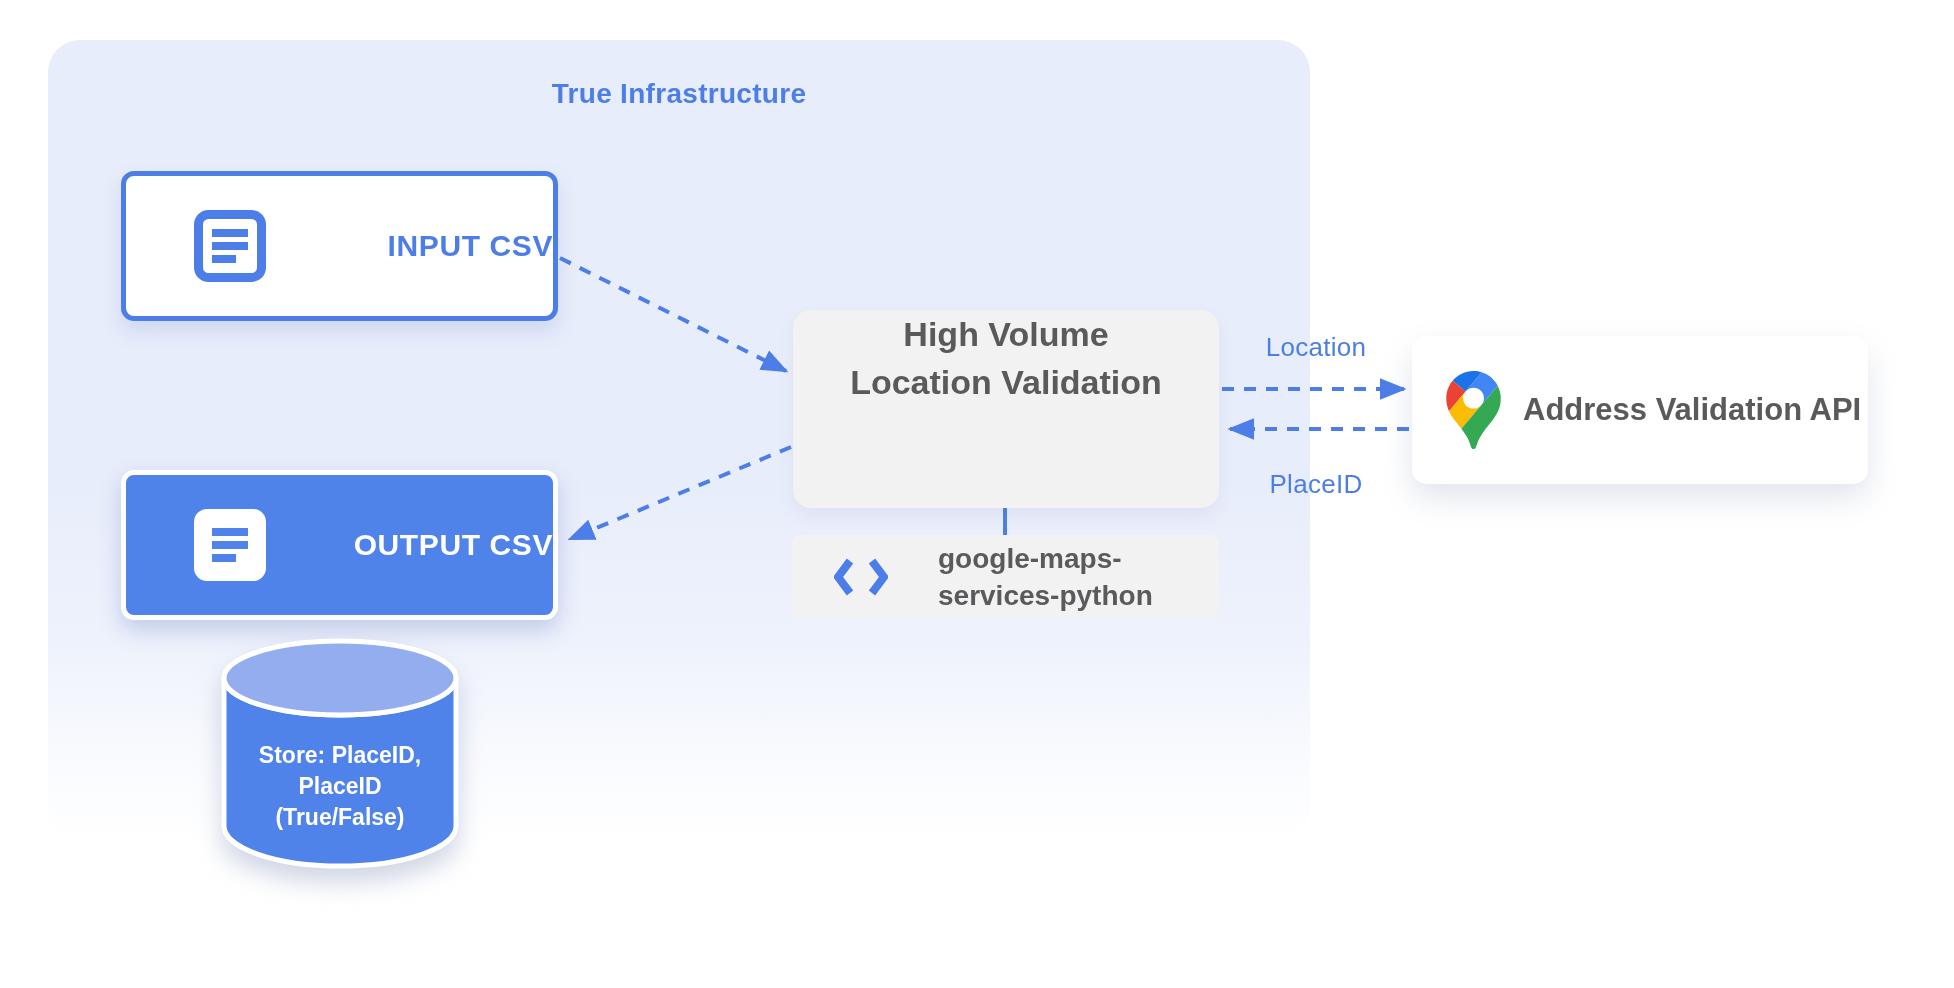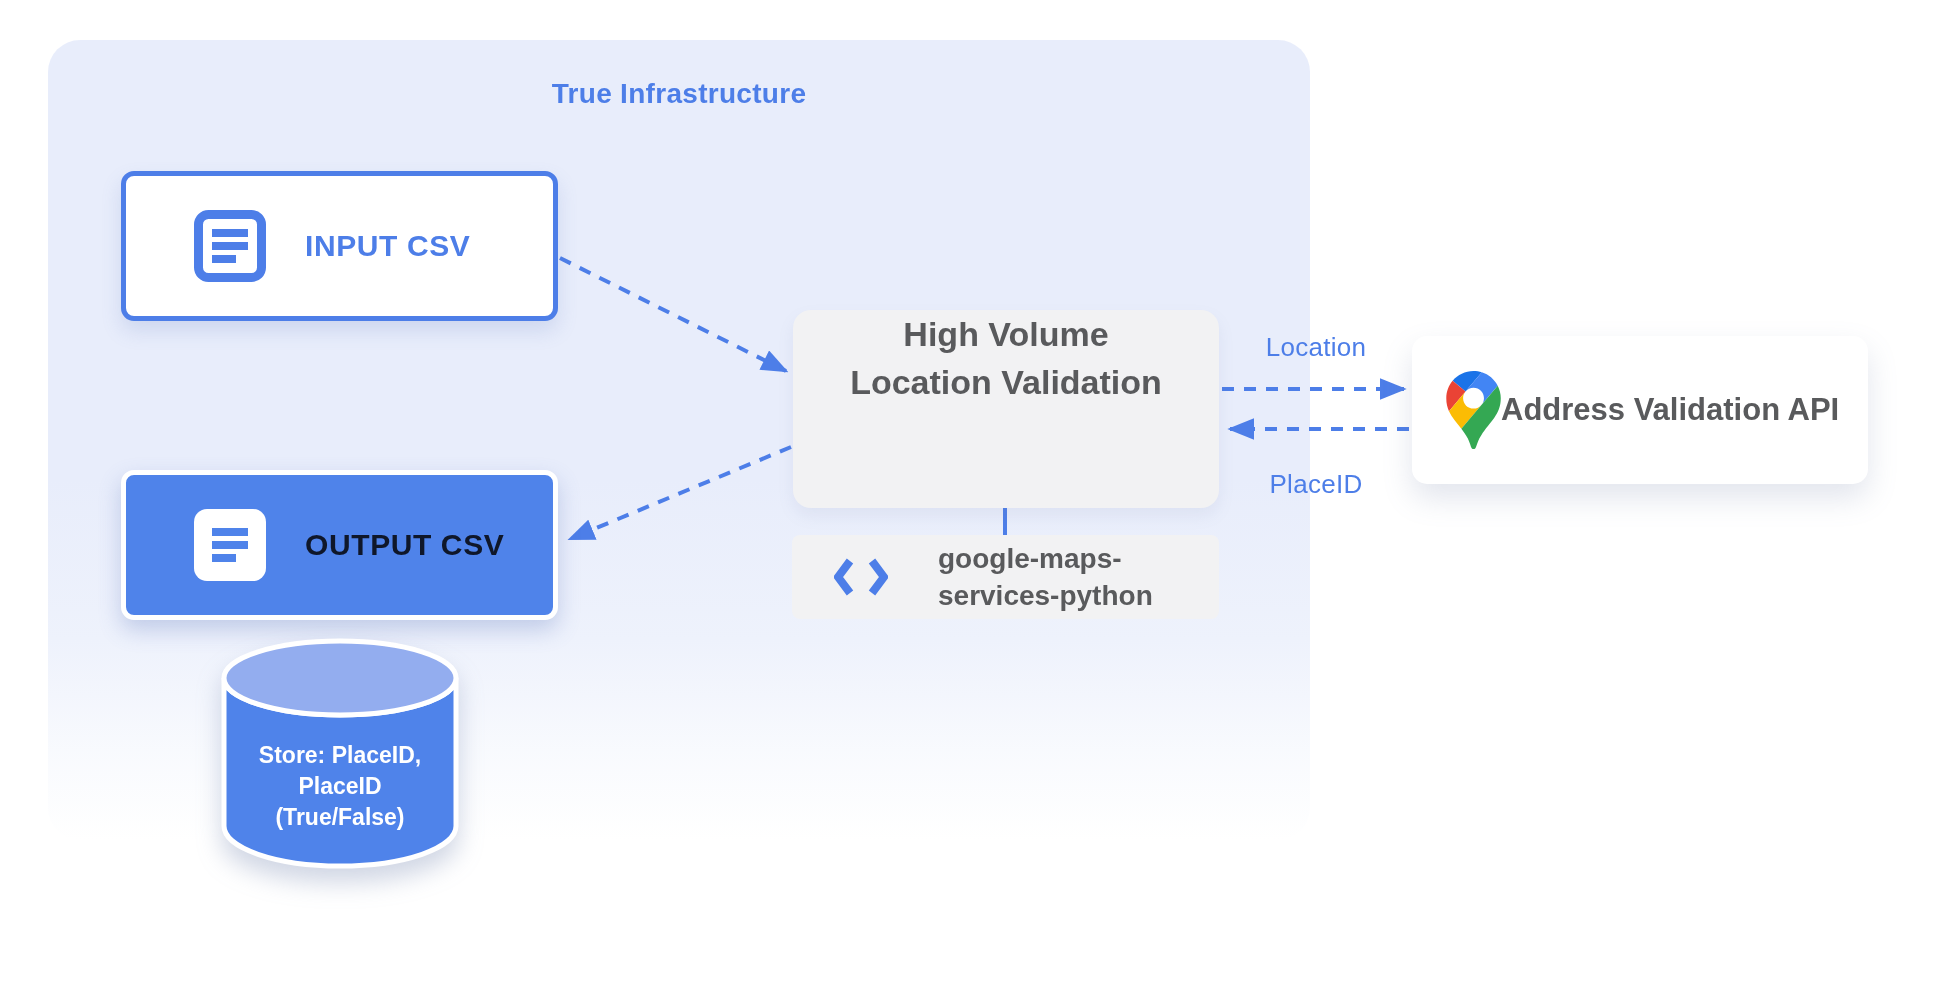--- a/index.html
+++ b/index.html
@@ -40,40 +40,41 @@
 
   
   .csv-node {
     position: absolute;
     width: 437px; height: 150px;
     border-radius: 13px;
     display: flex;
     align-items: center;
     padding-left: 68px;
     gap: 39px;
+    justify-content: space-between;
   }
   .csv-node .label {
     font-size: 30px;
     font-weight: bold;
     letter-spacing: 0.6px;
   }
   #input-csv {
     left: 121px; top: 171px;
     background: #ffffff;
     border: 5px solid var(--accent-blue, #4d7ee8);
     box-shadow: 0 10px 20px rgba(90, 115, 190, 0.18);
   }
   #input-csv .label { color: var(--accent-blue, #4d7ee8); }
   #output-csv {
     left: 121px; top: 470px;
     background: var(--node-blue, #4f83ea);
     border: 5px solid #ffffff;
     box-shadow: 0 10px 22px rgba(90, 115, 190, 0.30);
   }
-  #output-csv .label { color: #0f172a; }
+  #output-csv .label { color: #ffffff; }
   .doc-icon { width: 72px; height: 72px; flex: 0 0 auto; }
 
   
   .datastore {
     position: absolute;
     left: 216px; top: 634px;
     width: 248px; height: 244px;
   }
   .datastore svg { filter: drop-shadow(0 14px 12px rgba(100, 120, 165, 0.30)); }
   .datastore-text {
@@ -125,20 +126,21 @@
   .api-node {
     position: absolute;
     left: 1412px; top: 336px;
     width: 456px; height: 148px;
     background: #ffffff;
     border-radius: 15px;
     box-shadow: 0 14px 30px rgba(110, 125, 165, 0.20);
     display: flex;
     align-items: center;
     padding-left: 34px;
+    gap: 22px;
     color: var(--text-gray, #595a5c);
     font-size: 31px;
     font-weight: bold;
   }
   .maps-pin-icon { width: 55px; height: 78px; flex: 0 0 auto; }
 
   
   .edge-label {
     position: absolute;
     width: 180px;

